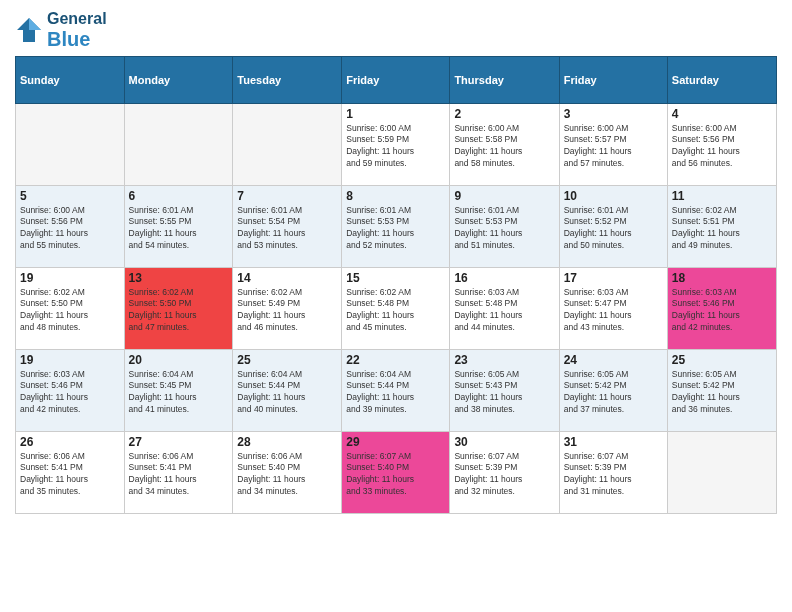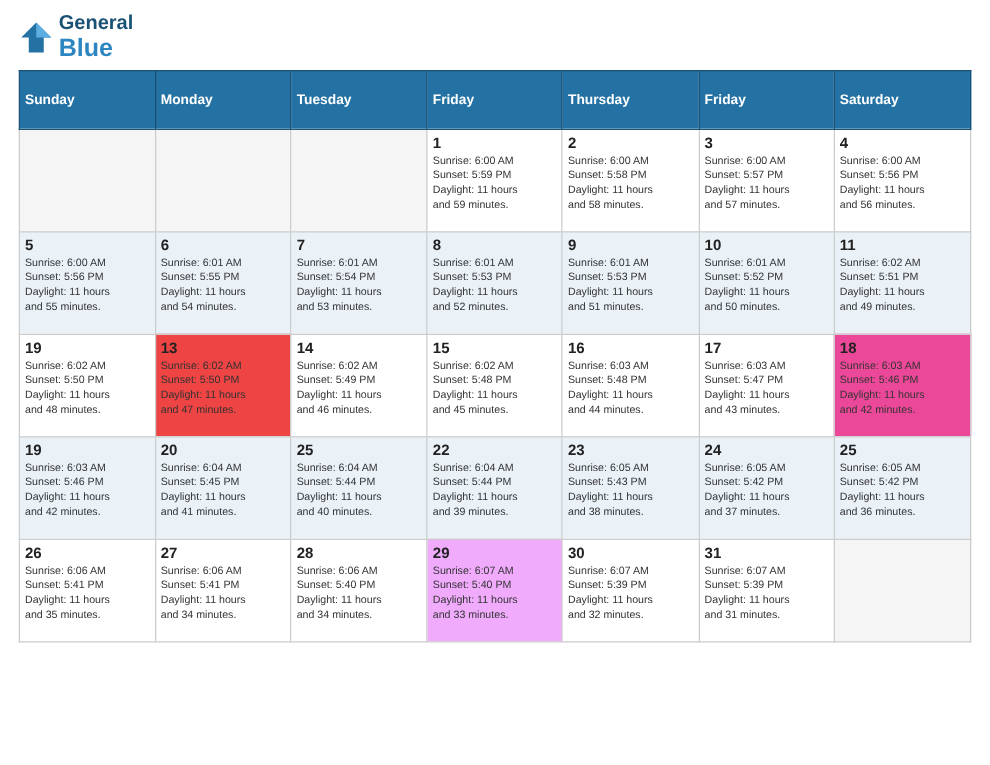--- a/index.html
+++ b/index.html
@@ -322,21 +322,21 @@
 Daylight: 11 hours
 and 34 minutes.</div>
           </td>
           <td style="background: rgb(255, 255, 255);">
             <div class="day-num">28</div>
             <div class="day-info" style="white-space: pre-line;">Sunrise: 6:06 AM
 Sunset: 5:40 PM
 Daylight: 11 hours
 and 34 minutes.</div>
           </td>
-          <td style="background: #f0abfc;">
+          <td style="background: #ec4899;">
             <div class="day-num">29</div>
             <div class="day-info" style="white-space: pre-line;">Sunrise: 6:07 AM
 Sunset: 5:40 PM
 Daylight: 11 hours
 and 33 minutes.</div>
           </td>
           <td style="background: rgb(255, 255, 255);">
             <div class="day-num">30</div>
             <div class="day-info" style="white-space: pre-line;">Sunrise: 6:07 AM
 Sunset: 5:39 PM

